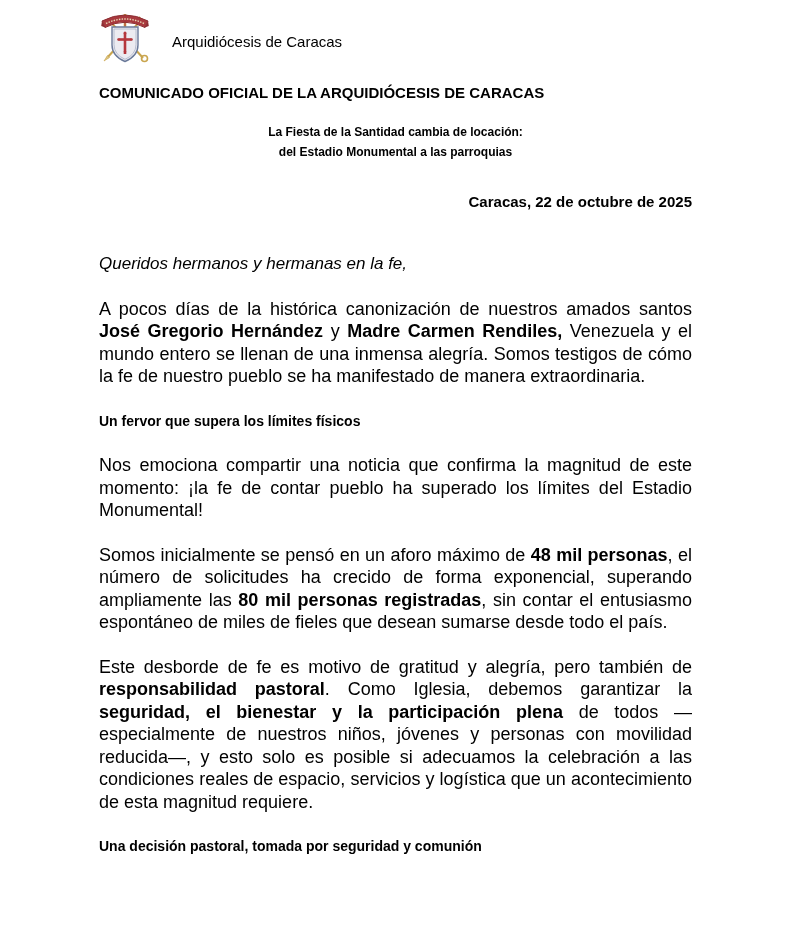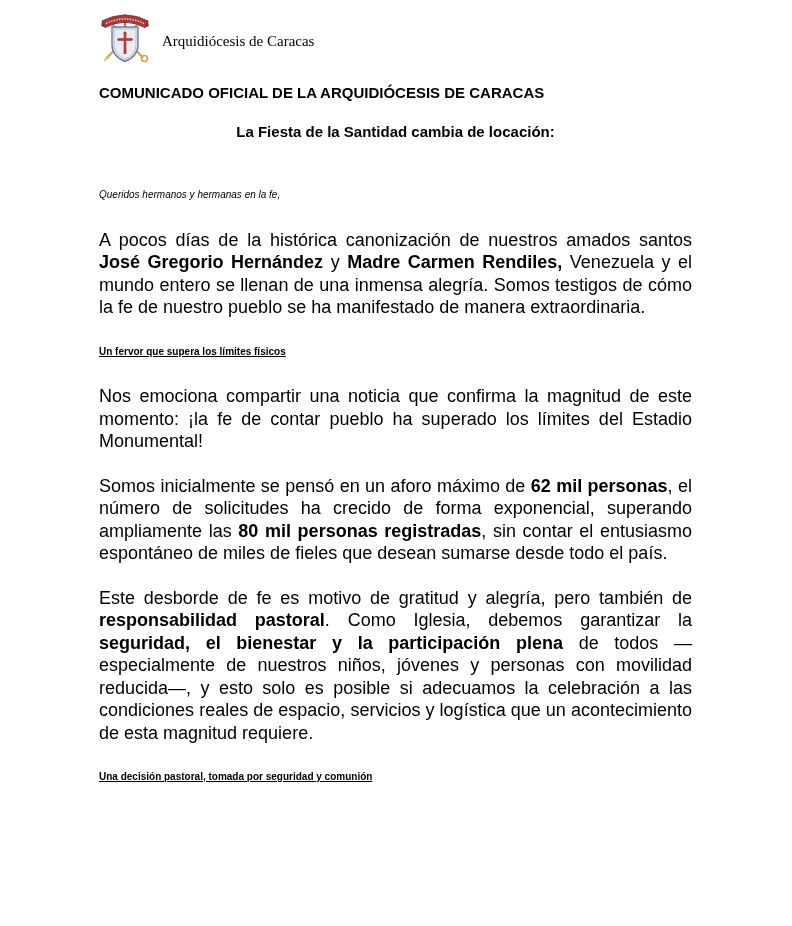--- a/index.html
+++ b/index.html
@@ -13,68 +13,66 @@
     overflow: hidden;
   }
   .page {
     width: 792px;
     height: 926px;
     padding: 5px 100px 0 99px;
   }
   .letterhead {
     display: flex;
     align-items: center;
-    gap: 7px;
+    gap: 17px;
     height: 62px;
     margin-left: -4px;
-    font-family: Liberation Serif, serif;
   }
   .logo { width: 60px; height: 60px; flex: 0 0 auto; }
   .logo svg { width: 60px; height: 60px; display: block; }
   .org-name { font-size: 15px; padding-top: 10px; }
   .doc-title {
     margin: 17px 0 0 0;
     font-size: 15px;
     font-weight: bold;
     text-align: left;
     line-height: 18px;
   }
   .doc-subtitle {
     margin-top: 20px;
-    font-size: 15px;
+    font-size: 12px;
     font-weight: bold;
     text-align: center;
     line-height: 20px;
   }
   .dateline {
     margin-top: 31px;
     font-size: 15px;
     font-weight: bold;
     text-align: right;
     line-height: 18px;
   }
   .salutation {
     margin-top: 42px;
-    font-size: 10px;
+    font-size: 17px;
     font-style: italic;
     line-height: 22.5px;
   }
   .body-blocks { margin-top: 0; }
   .paragraph {
     margin-top: 22px;
     font-size: 18px;
     line-height: 22.5px;
     text-align: justify;
   }
   .section-heading {
     margin-top: 22px;
-    font-size: 10px;
+    font-size: 14px;
     font-weight: bold;
     line-height: 22.5px;
-    text-decoration: underline;
   }
   .paragraph b, .section-heading b, .doc-title, .doc-subtitle, .dateline { font-weight: bold; }
 </style>
 </head>
 <body>
 
 <div class="page">
 
   <div class="letterhead">
     <div class="logo">
@@ -126,29 +124,31 @@
         <circle cx="36.5" cy="33.5" r="1.3" fill="#b5373d"></circle>
       </svg>
     </div>
     <span class="org-name">Arquidiócesis de Caracas</span>
   </div>
 
   <div class="doc-title">COMUNICADO OFICIAL DE LA ARQUIDIÓCESIS DE CARACAS</div>
 
   <div class="doc-subtitle">
     <div>La Fiesta de la Santidad cambia de locación:</div>
+    <div>del Estadio Monumental a las parroquias</div>
   </div>
 
+  <div class="dateline">Caracas, 22 de octubre de 2025</div>
 
   <div class="salutation">
     <div>Queridos hermanos y hermanas en la fe,</div>
   </div>
 
   <div class="body-blocks">
       <div class="paragraph"><span>A pocos días de la histórica canonización de nuestros amados santos </span><b>José Gregorio Hernández</b><span> y </span><b>Madre Carmen Rendiles,</b><span> Venezuela y el mundo entero se llenan de una inmensa alegría. Somos testigos de cómo la fe de nuestro pueblo se ha manifestado de manera extraordinaria.</span></div>
       <div class="section-heading"><b>Un fervor que supera los límites físicos</b></div>
       <div class="paragraph"><span>Nos emociona compartir una noticia que confirma la magnitud de este momento: ¡la fe de contar pueblo ha superado los límites del Estadio Monumental!</span></div>
-      <div class="paragraph"><span>Somos inicialmente se pensó en un aforo máximo de </span><b>62 mil personas</b><span>, el número de solicitudes ha crecido de forma exponencial, superando ampliamente las </span><b>80 mil personas registradas</b><span>, sin contar el entusiasmo espontáneo de miles de fieles que desean sumarse desde todo el país.</span></div>
+      <div class="paragraph"><span>Somos inicialmente se pensó en un aforo máximo de </span><b>48 mil personas</b><span>, el número de solicitudes ha crecido de forma exponencial, superando ampliamente las </span><b>80 mil personas registradas</b><span>, sin contar el entusiasmo espontáneo de miles de fieles que desean sumarse desde todo el país.</span></div>
       <div class="paragraph"><span>Este desborde de fe es motivo de gratitud y alegría, pero también de </span><b>responsabilidad pastoral</b><span>. Como Iglesia, debemos garantizar la </span><b>seguridad, el bienestar y la participación plena</b><span> de todos —especialmente de nuestros niños, jóvenes y personas con movilidad reducida—, y esto solo es posible si adecuamos la celebración a las condiciones reales de espacio, servicios y logística que un acontecimiento de esta magnitud requiere.</span></div>
       <div class="section-heading"><b>Una decisión pastoral, tomada por seguridad y comunión</b></div>
     </div>
 
 </div>
 
 </body></html>

